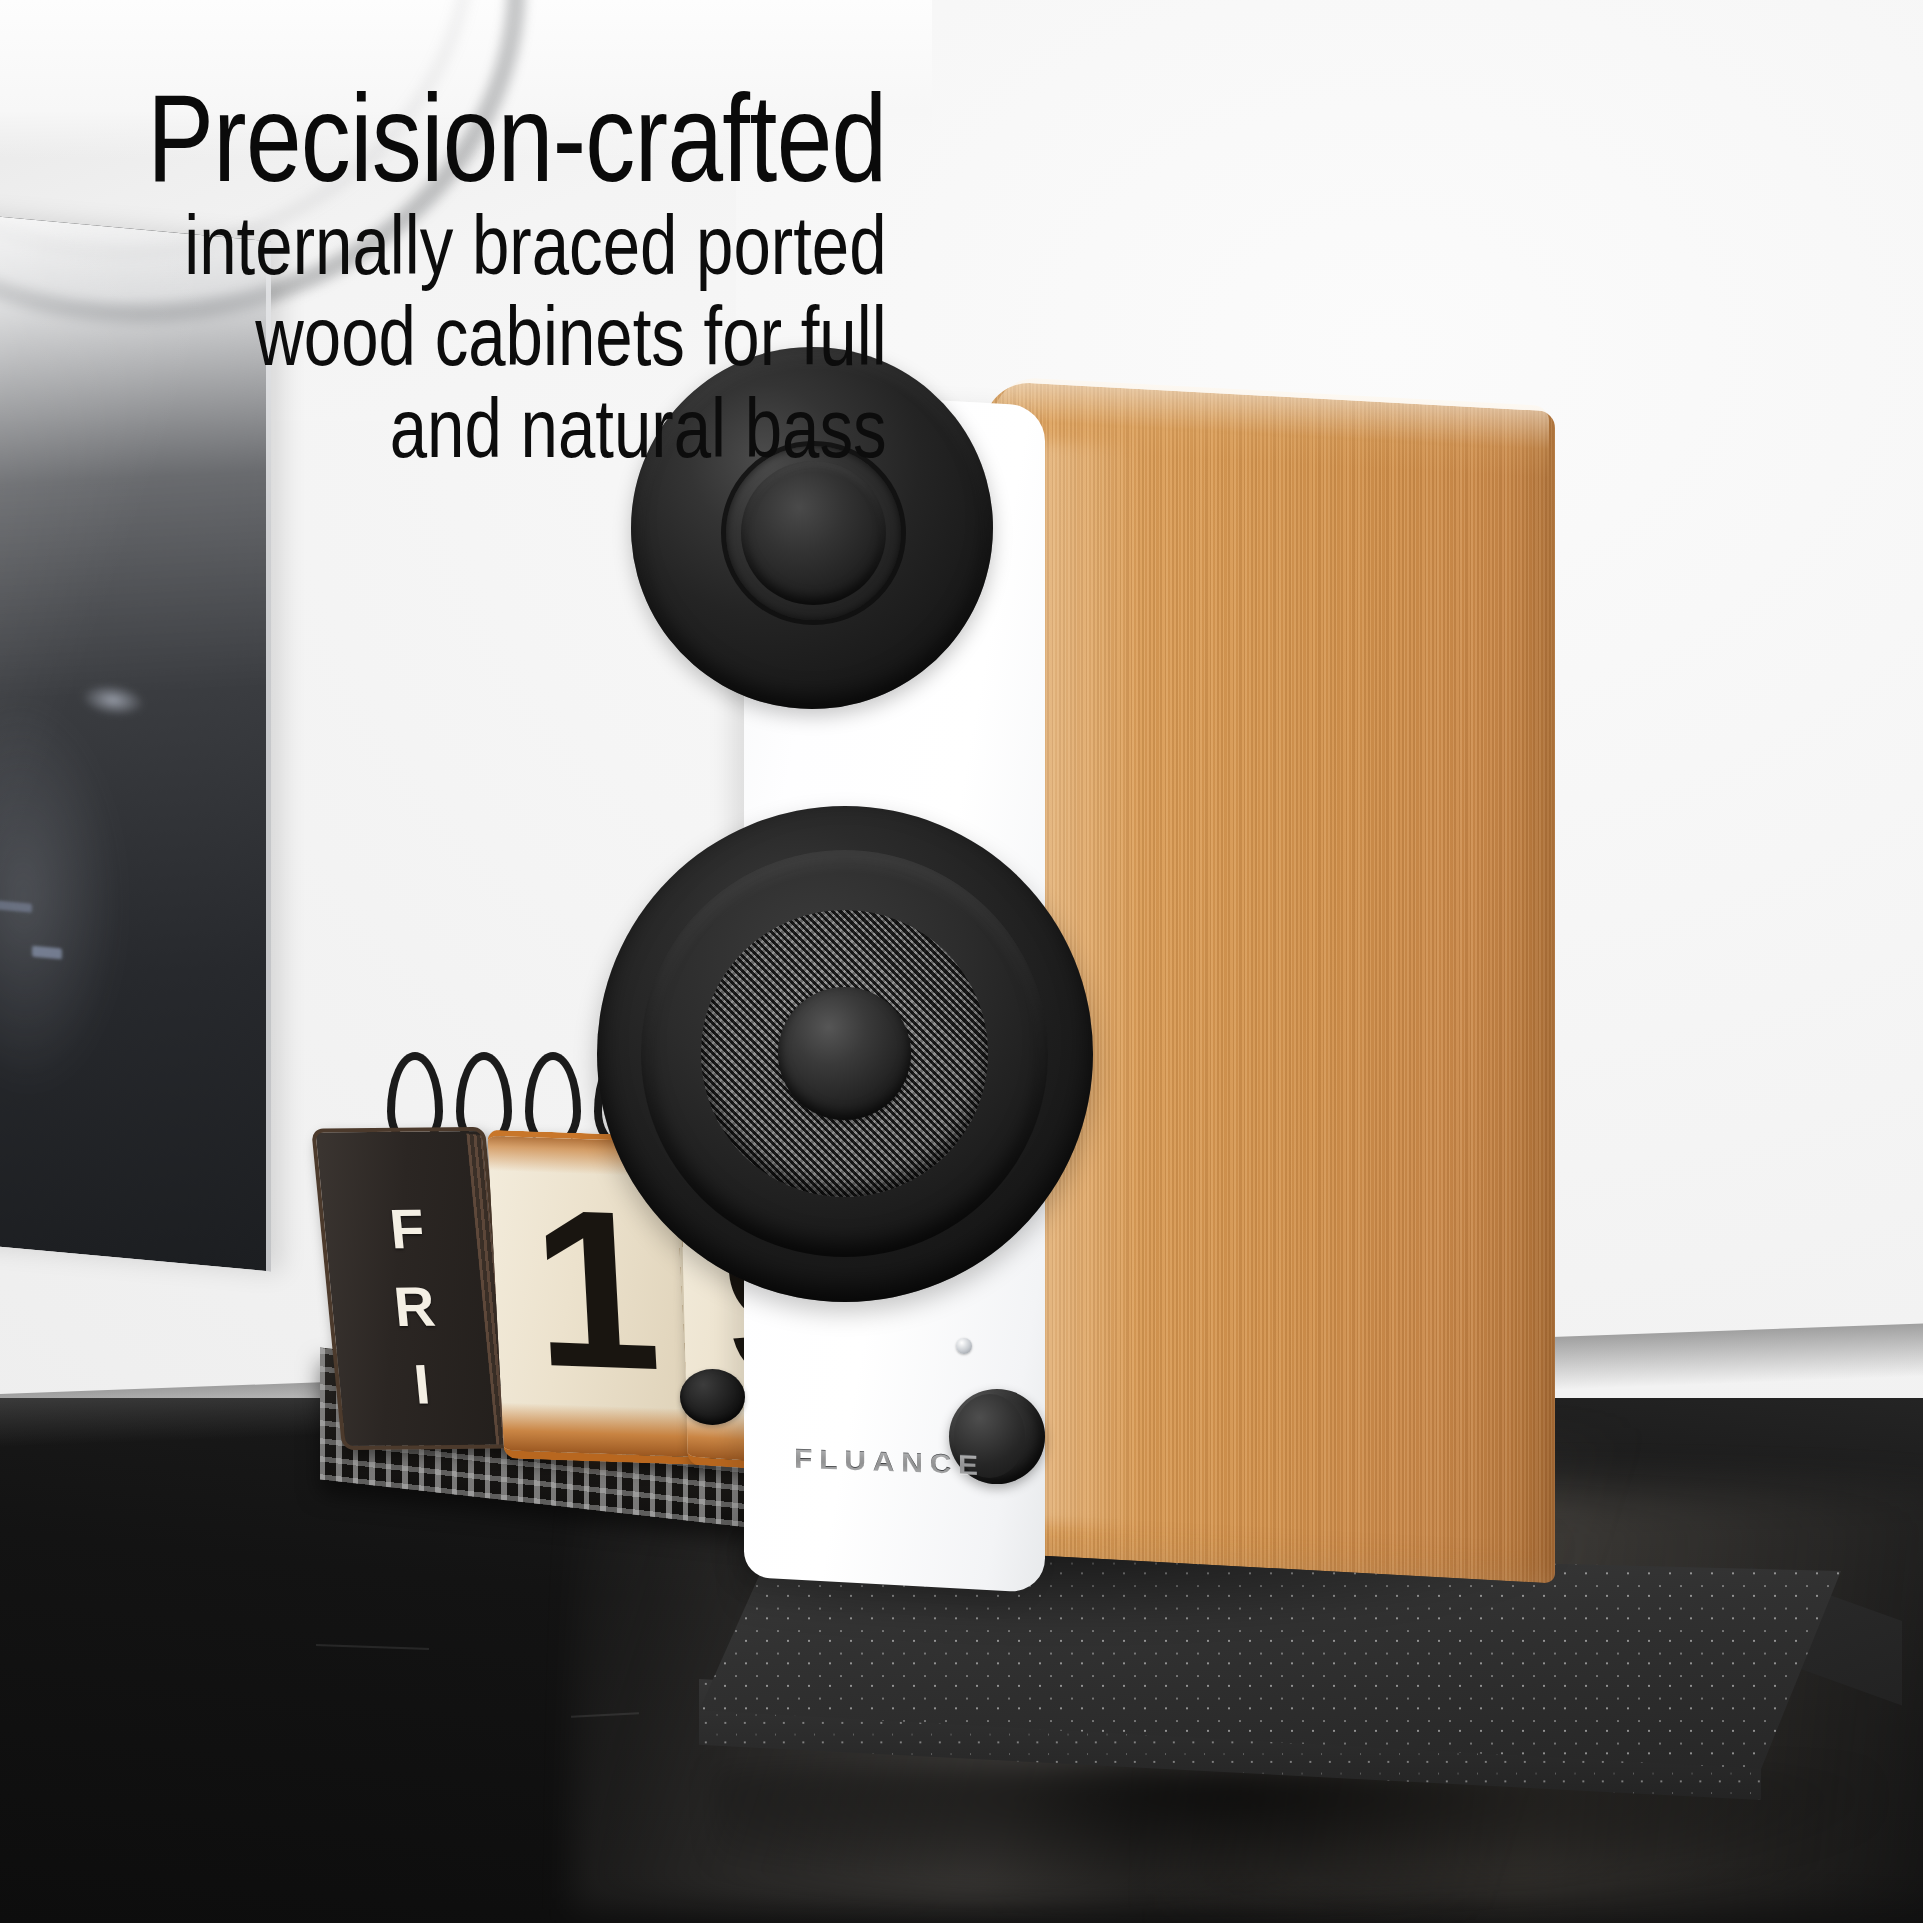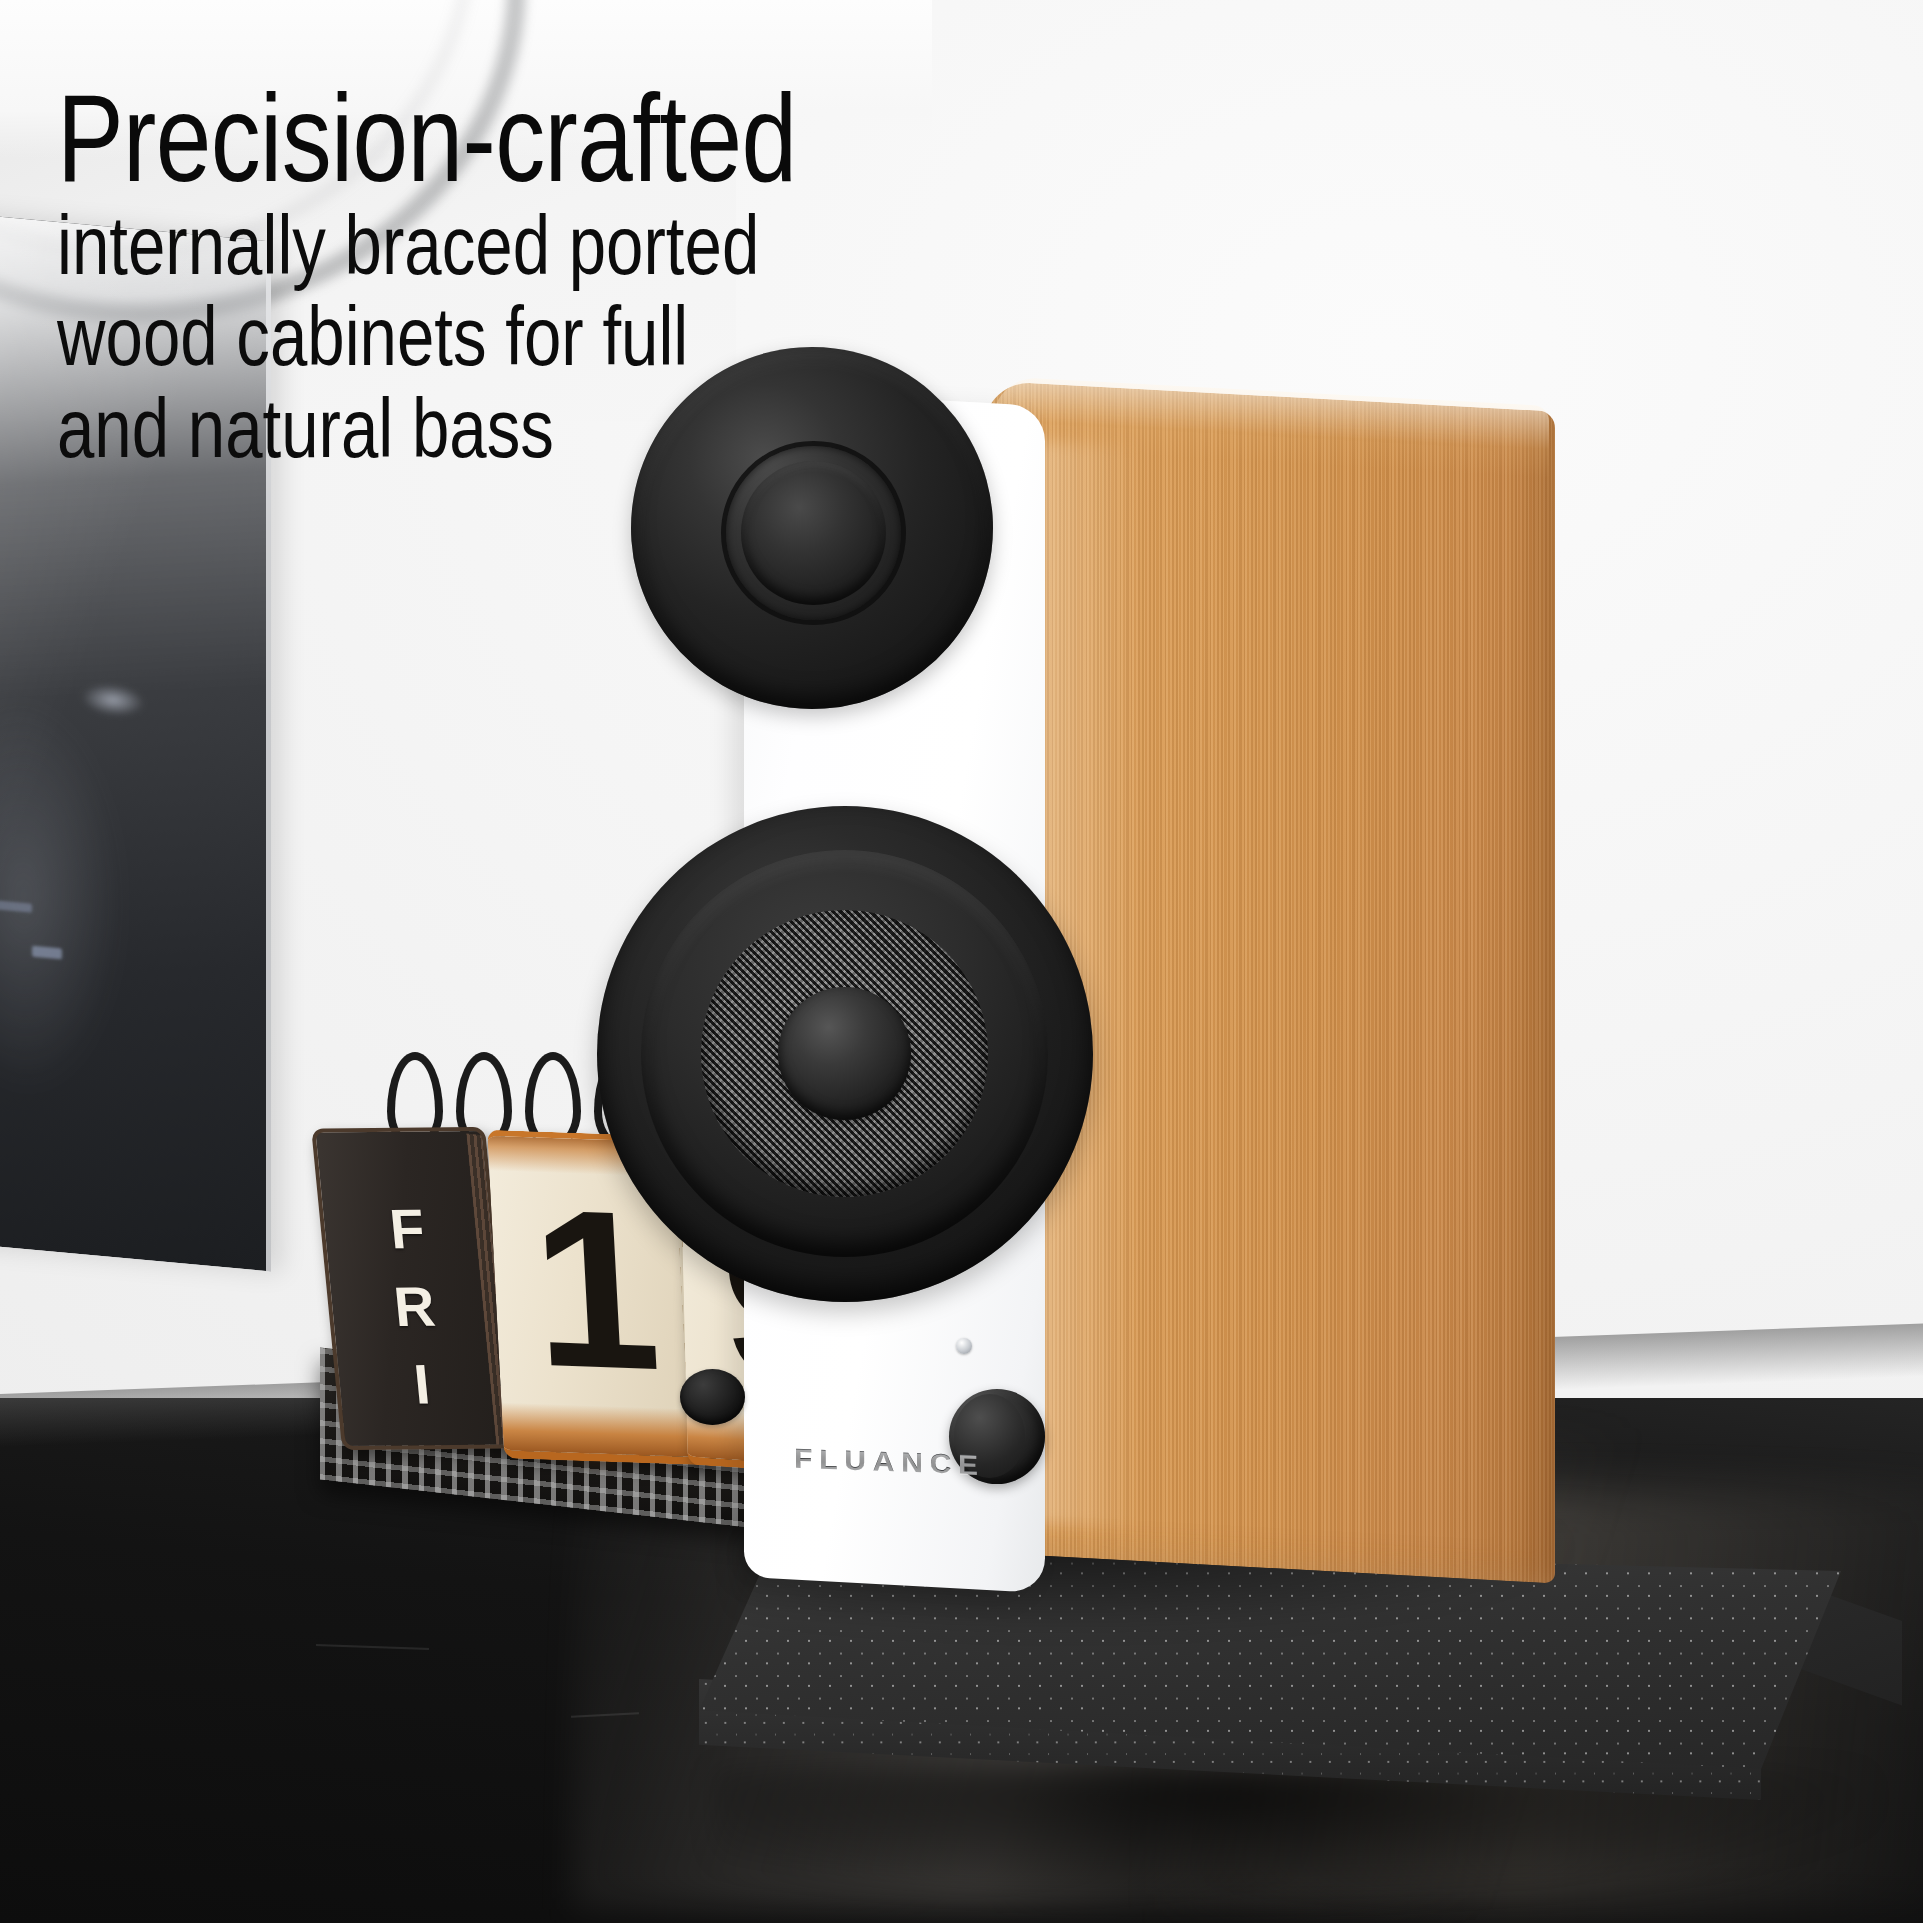--- a/index.html
+++ b/index.html
@@ -343,21 +343,21 @@
     border:11.3px solid #c0232c;
     border-radius:50%;
     border-left-color:#7b1119;
     border-top-color:#d93a43;
     transform:rotate(-14deg);
     filter:blur(0.5px);
     box-shadow:0 1.5px 3.8px rgba(0,0,0,.25);
   }
 
   
-  .copy{position:absolute;left:57px;top:81px;width:1037px;}
+  .copy{position:absolute;left:57px;top:81px;width:1037px;text-align:right;}
   .headline{
     font-family:"Liberation Sans Narrow","Liberation Sans", sans-serif;
     font-size:125px;line-height:114px;font-weight:400;
     color:#0a0a0a;letter-spacing:-0.8px;
     transform:scaleX(.80);transform-origin:left top;
     white-space:nowrap;
   }
   .subline{
     font-family:"Liberation Sans Narrow","Liberation Sans", sans-serif;
     font-size:84px;line-height:90px;font-weight:400;

